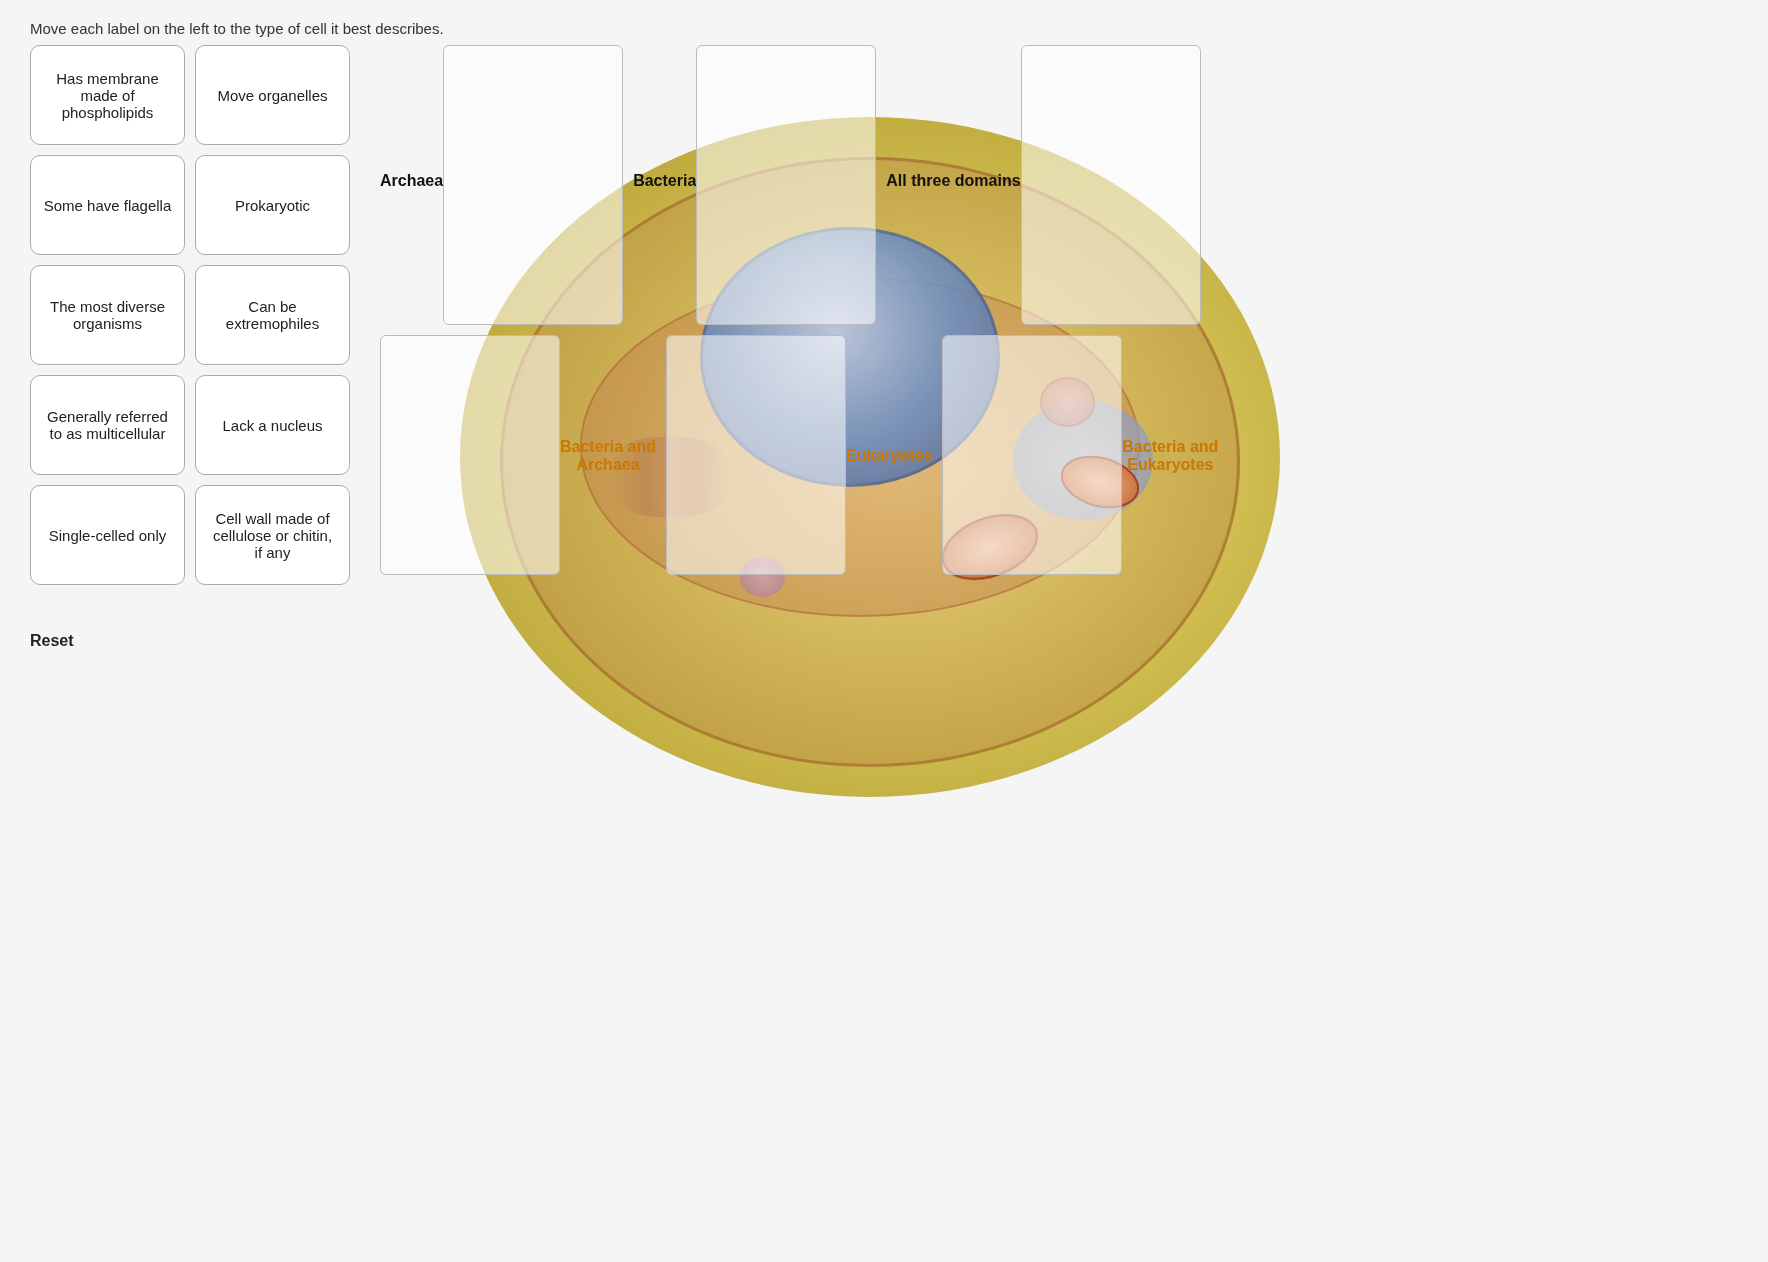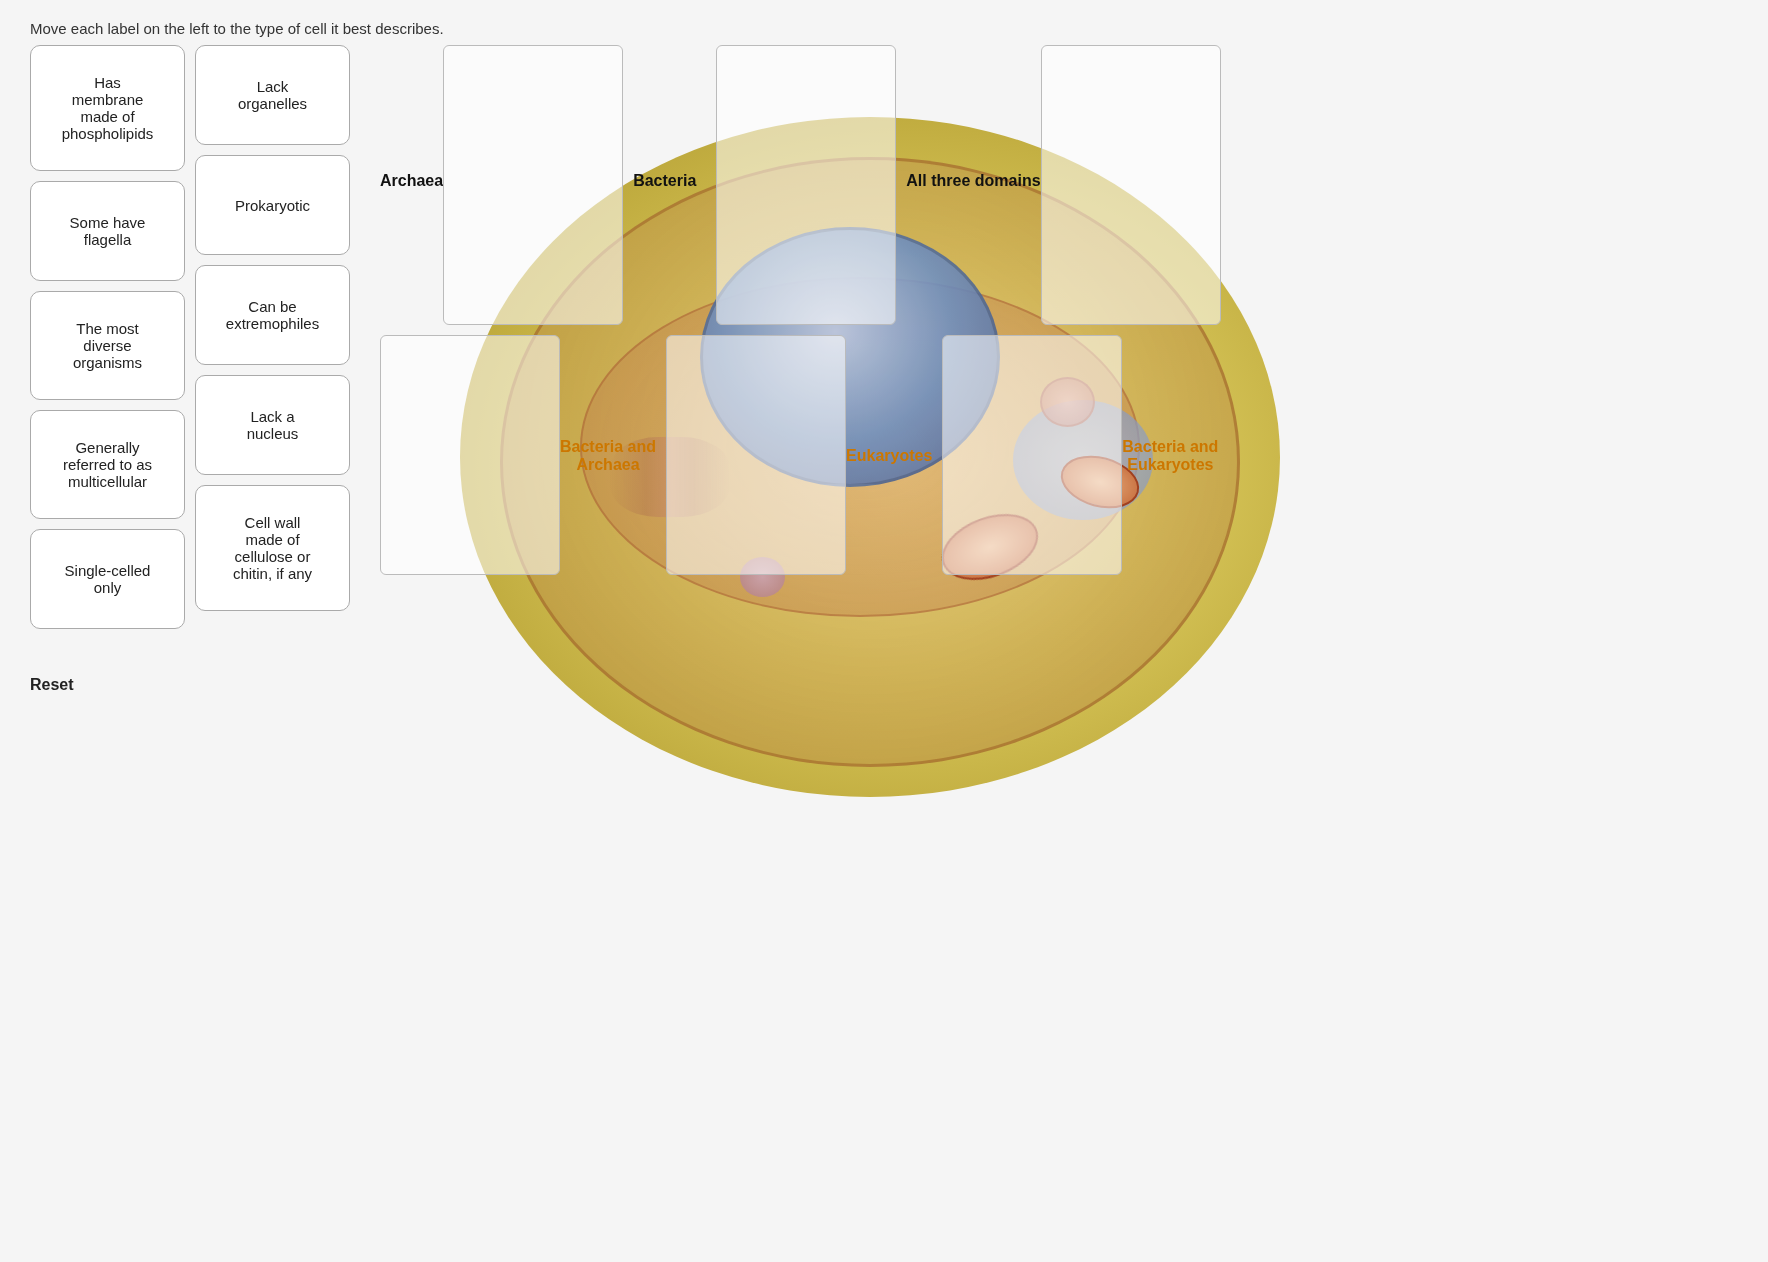--- a/index.html
+++ b/index.html
@@ -38,21 +38,21 @@
     .label-card {
       width: 155px;
       min-height: 100px;
       border: 1.5px solid #aaa;
       border-radius: 10px;
       background: #fff;
       display: flex;
       align-items: center;
       justify-content: center;
       text-align: center;
-      padding: 28px;
+      padding: 12px;
       font-size: 15px;
       color: #222;
       cursor: grab;
     }
     
     .cell-body {
       width: 820px;
       height: 680px;
       background: radial-gradient(ellipse at 55% 52%, #f5e87a 0%, #d4c040 40%, #b8a020 70%, #9a8010 100%);
       border-radius: 50%;
@@ -248,21 +248,21 @@
 
       <div class="label-column">
         <div class="label-card">Has membrane made of phospholipids</div>
         <div class="label-card">Some have flagella</div>
         <div class="label-card">The most diverse organisms</div>
         <div class="label-card">Generally referred to as multicellular</div>
         <div class="label-card">Single-celled only</div>
       </div>
 
       <div class="label-column">
-        <div class="label-card">Lack organelles</div>
+        <div class="label-card">Move organelles</div>
         <div class="label-card">Prokaryotic</div>
         <div class="label-card">Can be extremophiles</div>
         <div class="label-card">Lack a nucleus</div>
         <div class="label-card">Cell wall made of cellulose or chitin, if any</div>
       </div>
 
     </div>
 
     <div class="reset-section">
       <button class="reset-button">Reset</button>
@@ -287,21 +287,21 @@
 
     <div class="grid-overlay">
 
       <div class="top-row">
 
         <div class="drop-column" style="margin-right: 10px;">
           <div class="drop-column-header">Archaea</div>
           <div class="drop-zone-box drop-zone-top"></div>
         </div>
 
-        <div class="drop-column" style="margin-right: 10px; gap: 20px;">
+        <div class="drop-column" style="margin-right: 10px;">
           <div class="drop-column-header">Bacteria</div>
           <div class="drop-zone-box drop-zone-top"></div>
         </div>
 
         <div class="drop-column">
           <div class="drop-column-header">All three domains</div>
           <div class="drop-zone-box drop-zone-top"></div>
         </div>
 
       </div>

